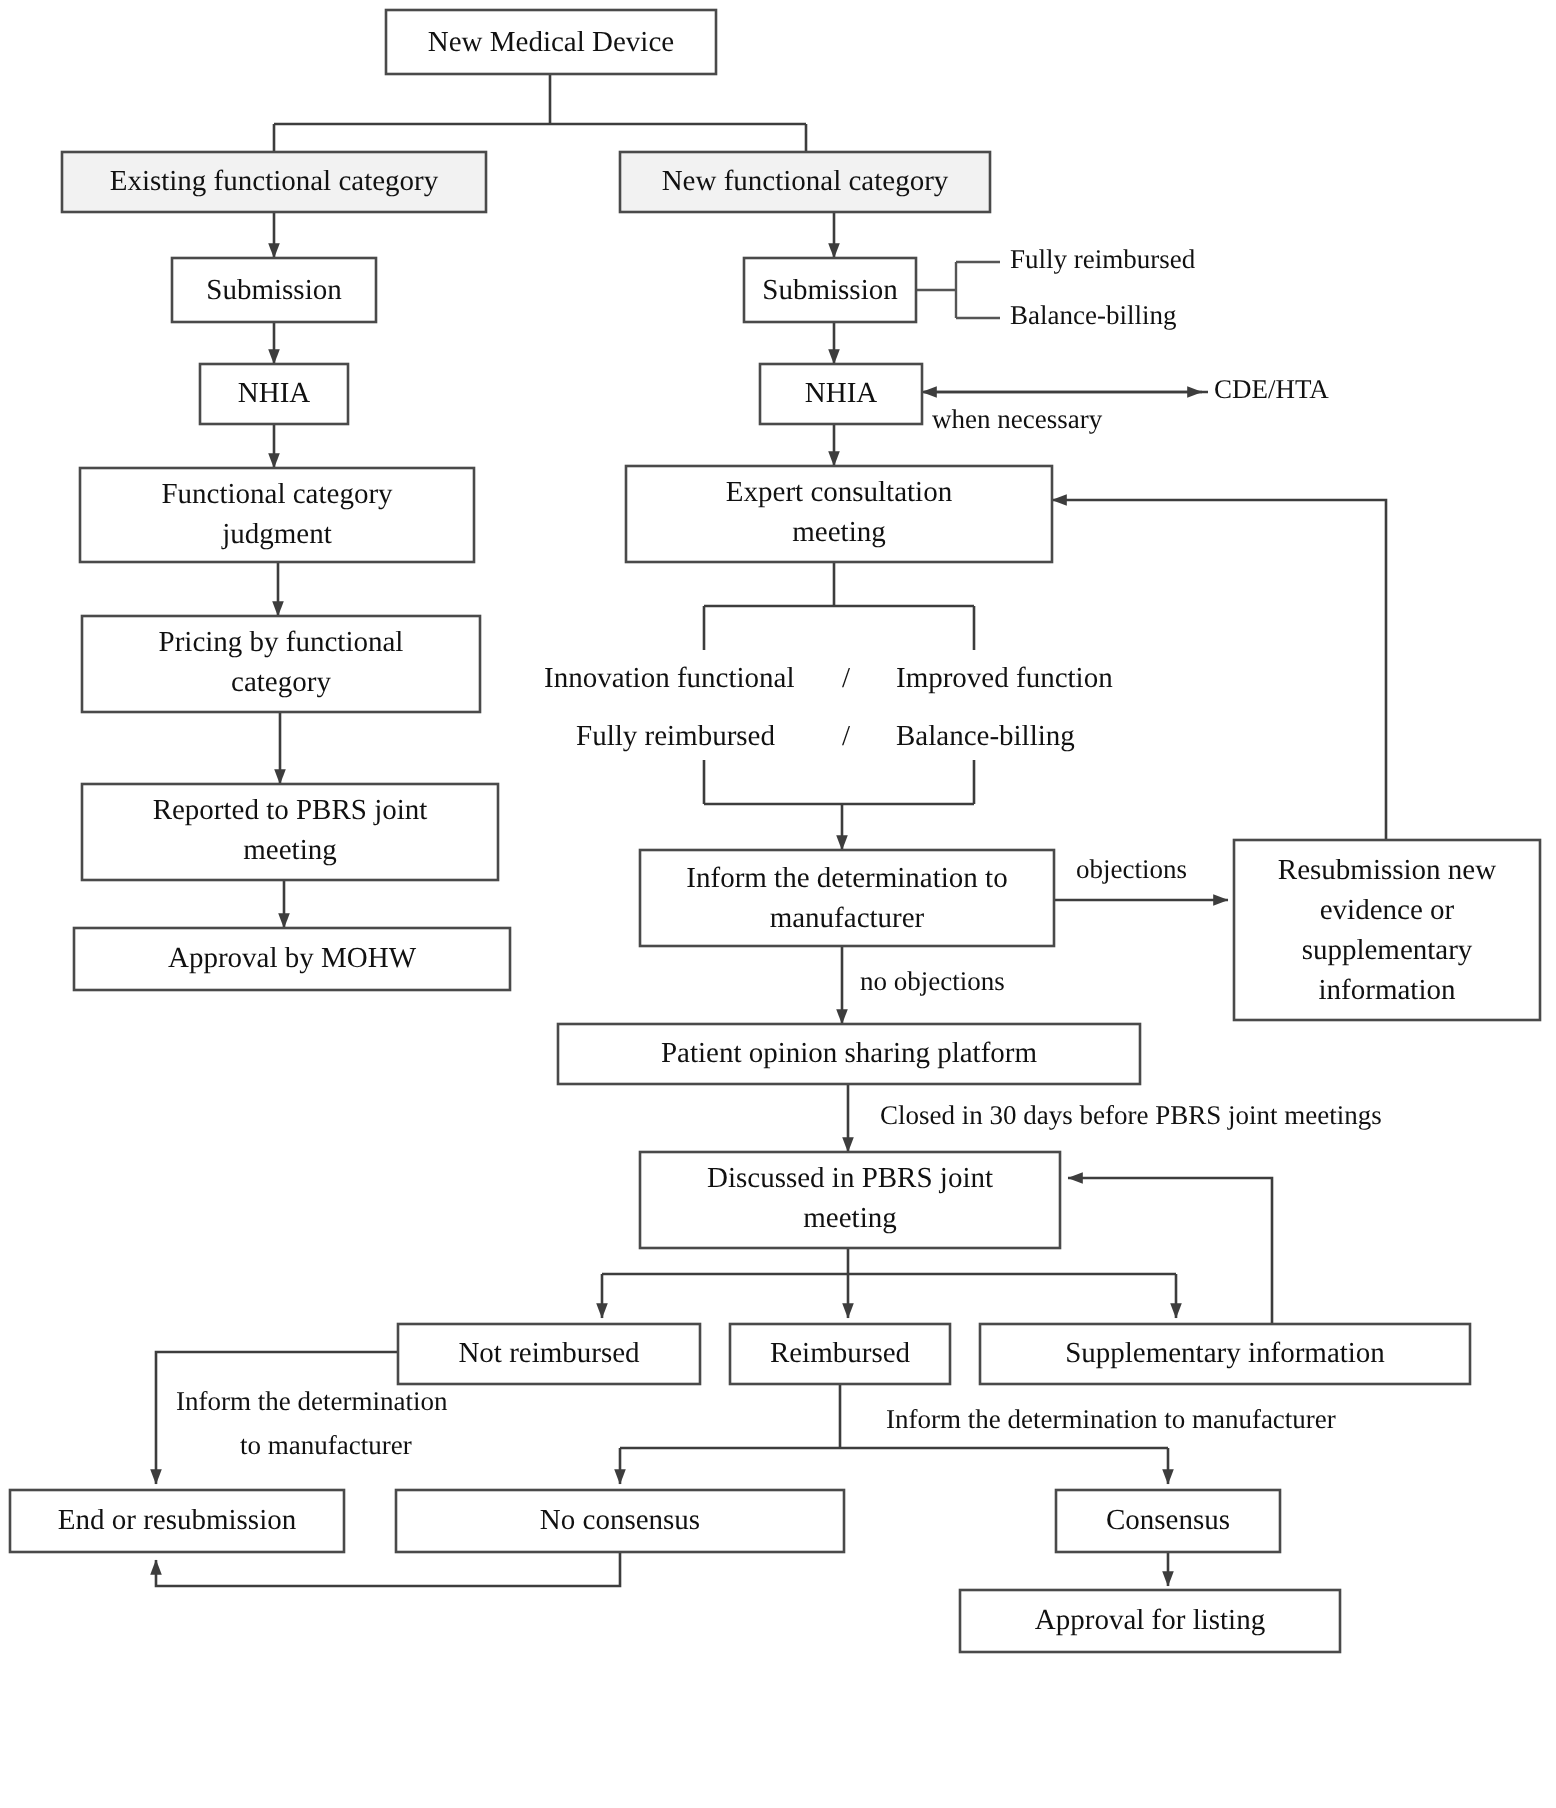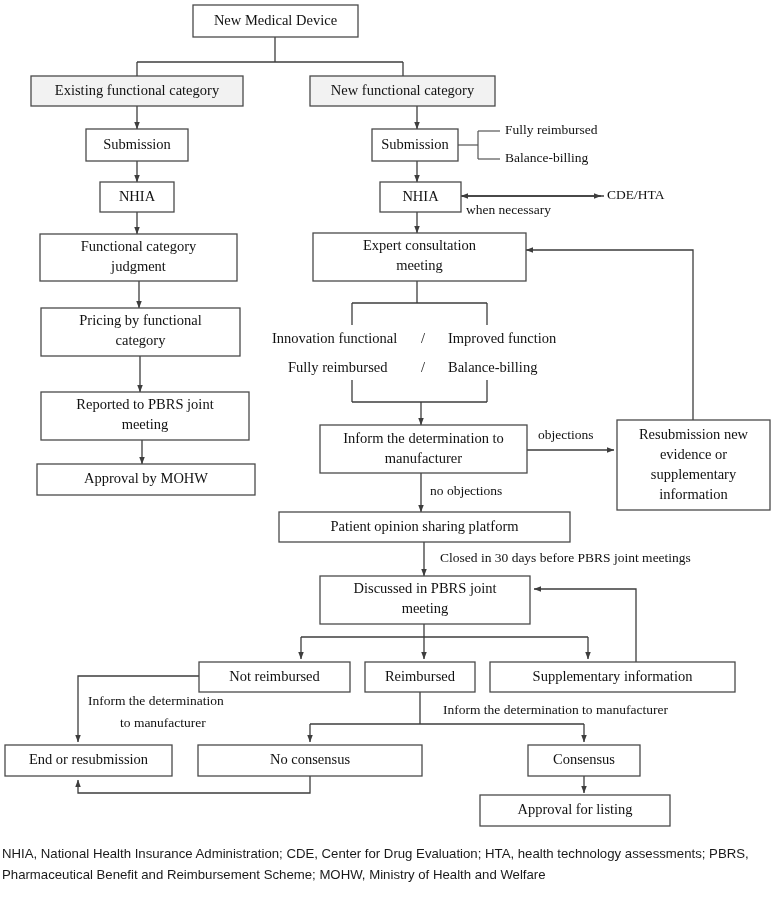--- a/index.html
+++ b/index.html
@@ -297,15 +297,14 @@
 
     <text class="edge-label start" x="538" y="436">objections</text>
     <text class="edge-label start" x="430" y="492">no objections</text>
     <text class="edge-label start" x="440" y="559">Closed in 30 days before PBRS joint meetings</text>
 
     <text class="edge-label start" x="88" y="702">Inform the determination</text>
     <text class="edge-label start" x="120" y="724">to manufacturer</text>
     <text class="edge-label start" x="443" y="711">Inform the determination to manufacturer</text>
   </svg>
 
-  <div class="caption">NHIA, National Health Insurance Administration; CDE, Center for Drug Evaluation; HTA, health technology assessments; PBRS, Pharmaceutical Benefit and Reimbursement Scheme; MOHW, Ministry of Health and Welfare</div>
 
 </div>
 
 </body></html>

